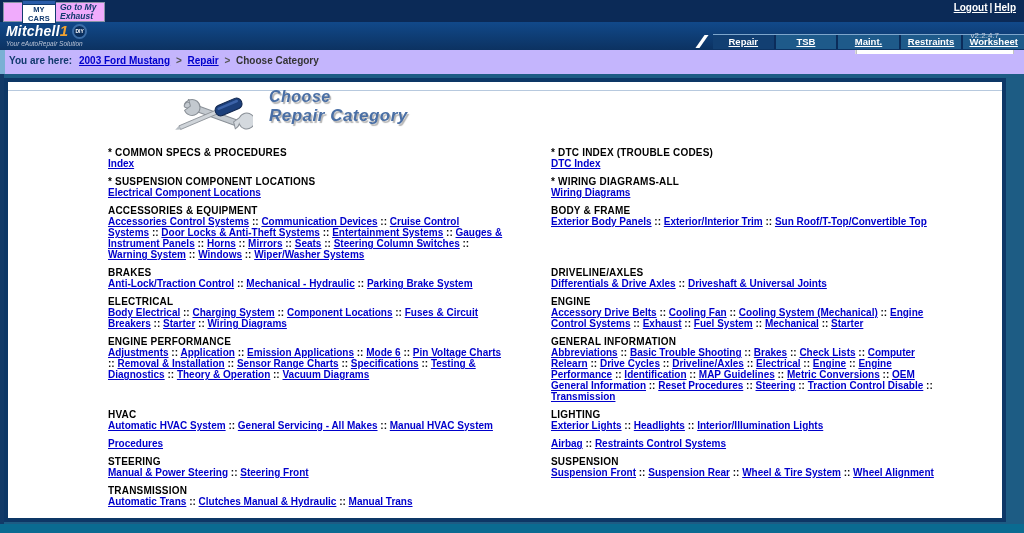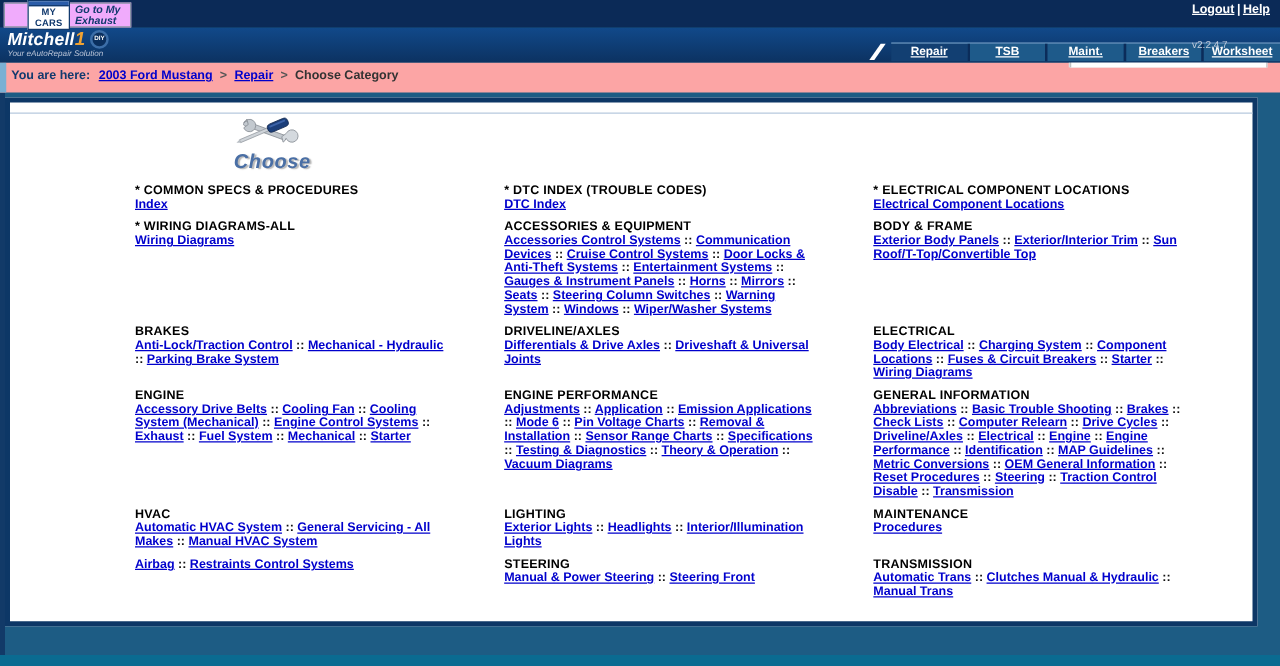--- a/index.html
+++ b/index.html
@@ -23,21 +23,21 @@
   .plate {
     border: 1px solid #123a6e; background: #fff; margin-right: 4px;
     width: 34px; text-align: center;
   }
   .plate-top { height: 4px; background: #2a5ca8; border-bottom: 1px solid #123a6e; }
   .plate-text { font-size: 7.5px; font-weight: bold; color: #123a6e; letter-spacing: 0.2px; line-height: 9px; }
   .garage-label {
     font-size: 8.5px; font-weight: bold; font-style: italic; color: #123a6e; line-height: 9px;
     width: 40px;
   }
-  .top-right { position: absolute; right: 8px; top: 2px; text-align: left; }
+  .top-right { position: absolute; right: 8px; top: 2px; text-align: center; }
   .top-links { font-size: 10px; font-weight: bold; }
   .top-links a { color: #fff; text-decoration: underline; }
   .top-links .sep { color: #fff; margin: 0 2px; }
   .version { font-size: 8px; color: #c3cddd; margin-top: 18px; }
 
   
   .logo-band {
     height: 28px; background: linear-gradient(#11498a, #0c3261); position: relative; z-index: 4;
   }
   .logo { position: absolute; left: 6px; top: 2px; cursor: pointer; }
@@ -61,21 +61,21 @@
   .tab {
     flex: 1; height: 14px; line-height: 13px; text-align: center;
     background: #1e5a8a; border-left: 2px solid #0b2c5a;
     color: #fff; font-size: 9.5px; font-weight: bold; text-decoration: underline;
   }
   .tab:first-child { border-left: none; }
   .tab.active { background: #123f72; }
 
   
   .crumb-row {
-    height: 24px; background: #fca5a5; border-left: 5px solid #7ab0d4;
+    height: 24px; background: #c4b5fd; border-left: 5px solid #7ab0d4;
     position: relative; z-index: 3;
   }
   .breadcrumb { padding: 5px 0 0 4px; font-size: 10px; color: #444; }
   .crumb-prefix { color: #123a6e; font-weight: bold; margin-right: 4px; }
   .breadcrumb a { color: #0000cc; font-weight: bold; text-decoration: underline; }
   .crumb-sep { color: #555; margin: 0 3px; font-weight: bold; }
   .crumb-current { color: #333; font-weight: bold; }
   .search-panel {
     position: absolute; top: -26px; right: 10px; z-index: 6;
     background: #fff; border: 1px solid #c2c2c2; border-bottom: none;
@@ -90,31 +90,31 @@
     font-family: "Liberation Sans", sans-serif; font-size: 9px; font-weight: bold; color: #000;
     padding: 0 3px; cursor: pointer;
   }
 
   
   .content-box {
     margin: 4px 18px 0 4px; background: #fff; border: 4px solid #0d3766;
     position: relative; min-height: 380px; padding-bottom: 4px;
   }
   .hairline { position: absolute; top: 8px; left: 0; right: 0; height: 0; border-top: 1px solid #b7c9de; }
-  .title-area { display: flex; align-items: flex-start; margin: 5px 0 8px 163px; position: relative; height: 52px; flex-direction: column; }
+  .title-area { display: flex; align-items: flex-start; margin: 5px 0 8px 163px; position: relative; height: 52px; }
   .tools-icon { margin-top: 2px; }
   .title-text {
     margin-left: 16px; color: #4a6fa5; font-style: italic; font-weight: bold;
     text-shadow: 1.5px 1.5px 1px #b5b5b5; letter-spacing: 0.5px;
   }
   .title-line1 { font-size: 16px; line-height: 19px; }
   .title-line2 { font-size: 17px; line-height: 20px; }
 
   .cat-grid {
-    display: grid; grid-template-columns: 1fr 1fr 1fr; column-gap: 48px;
+    display: grid; grid-template-columns: 1fr 1fr; column-gap: 48px;
     margin: 2px 56px 0 100px;
   }
   .section { margin-bottom: 7px; }
   .sec-heading { font-size: 10px; font-weight: bold; color: #000; line-height: 11px; letter-spacing: 0.2px; }
   .sec-links { font-size: 10px; line-height: 11px; }
   .cat-link { color: #0000cc; font-weight: bold; text-decoration: underline; }
   .lsep { color: #111; font-weight: bold; }
   .bottom-bar {
     position: absolute; left: 0; right: 0; bottom: 0; height: 9px; background: #0a6b91; z-index: 2;
   }
@@ -148,21 +148,21 @@
     <div class="logo-line">
       <span class="logo-main">Mitchell</span><span class="logo-suffix">1</span><span class="logo-badge">DIY</span>
     </div>
     <div class="logo-tagline">Your eAutoRepair Solution</div>
   </div>
   <div class="slash"></div>
   <div class="tabs" id="tabs">
       <a class="tab active">Repair</a>
       <a class="tab">TSB</a>
       <a class="tab">Maint.</a>
-      <a class="tab">Breakers</a>
+      <a class="tab">Restraints</a>
       <a class="tab">Worksheet</a>
     </div>
 </div>
 
 <div class="crumb-row">
   <div class="breadcrumb">
     <span class="crumb-prefix">You are here:</span>
     <a>2003 Ford Mustang</a>
     <span class="crumb-sep">&gt;</span>
     <a>Repair</a>
@@ -188,33 +188,34 @@
 
       <g transform="rotate(-23 41 25)">
         <rect x="6" y="23" width="40" height="4" fill="#cfd4d9" stroke="#8a9097" stroke-width="0.8"></rect>
         <polygon points="6,23 1,25 6,27" fill="#b8bec4"></polygon>
         <rect x="45" y="19.5" width="28" height="11" rx="5" fill="#1c3f7a" stroke="#10264e" stroke-width="1"></rect>
         <rect x="48" y="21.5" width="22" height="2.5" rx="1" fill="#3c63a8"></rect>
       </g>
     </svg>
     <div class="title-text">
       <div class="title-line1">Choose</div>
+      <div class="title-line2">Repair Category</div>
     </div>
   </div>
   <div class="cat-grid" id="category-grid">
       <div class="section">
         <div class="sec-heading">* COMMON SPECS &amp; PROCEDURES</div>
         <div class="sec-links"><a class="cat-link">Index</a></div>
       </div>
       <div class="section">
         <div class="sec-heading">* DTC INDEX (TROUBLE CODES)</div>
         <div class="sec-links"><a class="cat-link">DTC Index</a></div>
       </div>
       <div class="section">
-        <div class="sec-heading">* ELECTRICAL COMPONENT LOCATIONS</div>
+        <div class="sec-heading">* SUSPENSION COMPONENT LOCATIONS</div>
         <div class="sec-links"><a class="cat-link">Electrical Component Locations</a></div>
       </div>
       <div class="section">
         <div class="sec-heading">* WIRING DIAGRAMS-ALL</div>
         <div class="sec-links"><a class="cat-link">Wiring Diagrams</a></div>
       </div>
       <div class="section">
         <div class="sec-heading">ACCESSORIES &amp; EQUIPMENT</div>
         <div class="sec-links"><a class="cat-link">Accessories Control Systems</a><span class="lsep"> :: </span><a class="cat-link">Communication Devices</a><span class="lsep"> :: </span><a class="cat-link">Cruise Control Systems</a><span class="lsep"> :: </span><a class="cat-link">Door Locks &amp; Anti-Theft Systems</a><span class="lsep"> :: </span><a class="cat-link">Entertainment Systems</a><span class="lsep"> :: </span><a class="cat-link">Gauges &amp; Instrument Panels</a><span class="lsep"> :: </span><a class="cat-link">Horns</a><span class="lsep"> :: </span><a class="cat-link">Mirrors</a><span class="lsep"> :: </span><a class="cat-link">Seats</a><span class="lsep"> :: </span><a class="cat-link">Steering Column Switches</a><span class="lsep"> :: </span><a class="cat-link">Warning System</a><span class="lsep"> :: </span><a class="cat-link">Windows</a><span class="lsep"> :: </span><a class="cat-link">Wiper/Washer Systems</a></div>
       </div>
@@ -248,31 +249,34 @@
       </div>
       <div class="section">
         <div class="sec-heading">HVAC</div>
         <div class="sec-links"><a class="cat-link">Automatic HVAC System</a><span class="lsep"> :: </span><a class="cat-link">General Servicing - All Makes</a><span class="lsep"> :: </span><a class="cat-link">Manual HVAC System</a></div>
       </div>
       <div class="section">
         <div class="sec-heading">LIGHTING</div>
         <div class="sec-links"><a class="cat-link">Exterior Lights</a><span class="lsep"> :: </span><a class="cat-link">Headlights</a><span class="lsep"> :: </span><a class="cat-link">Interior/Illumination Lights</a></div>
       </div>
       <div class="section">
-        <div class="sec-heading">MAINTENANCE</div>
         <div class="sec-links"><a class="cat-link">Procedures</a></div>
       </div>
       <div class="section">
         <div class="sec-links"><a class="cat-link">Airbag</a><span class="lsep"> :: </span><a class="cat-link">Restraints Control Systems</a></div>
       </div>
       <div class="section">
         <div class="sec-heading">STEERING</div>
         <div class="sec-links"><a class="cat-link">Manual &amp; Power Steering</a><span class="lsep"> :: </span><a class="cat-link">Steering Front</a></div>
       </div>
       <div class="section">
+        <div class="sec-heading">SUSPENSION</div>
+        <div class="sec-links"><a class="cat-link">Suspension Front</a><span class="lsep"> :: </span><a class="cat-link">Suspension Rear</a><span class="lsep"> :: </span><a class="cat-link">Wheel &amp; Tire System</a><span class="lsep"> :: </span><a class="cat-link">Wheel Alignment</a></div>
+      </div>
+      <div class="section">
         <div class="sec-heading">TRANSMISSION</div>
         <div class="sec-links"><a class="cat-link">Automatic Trans</a><span class="lsep"> :: </span><a class="cat-link">Clutches Manual &amp; Hydraulic</a><span class="lsep"> :: </span><a class="cat-link">Manual Trans</a></div>
       </div>
       <div class="section"></div>
     </div>
 </div>
 
 <div class="bottom-bar"></div>
 
 </body></html>

